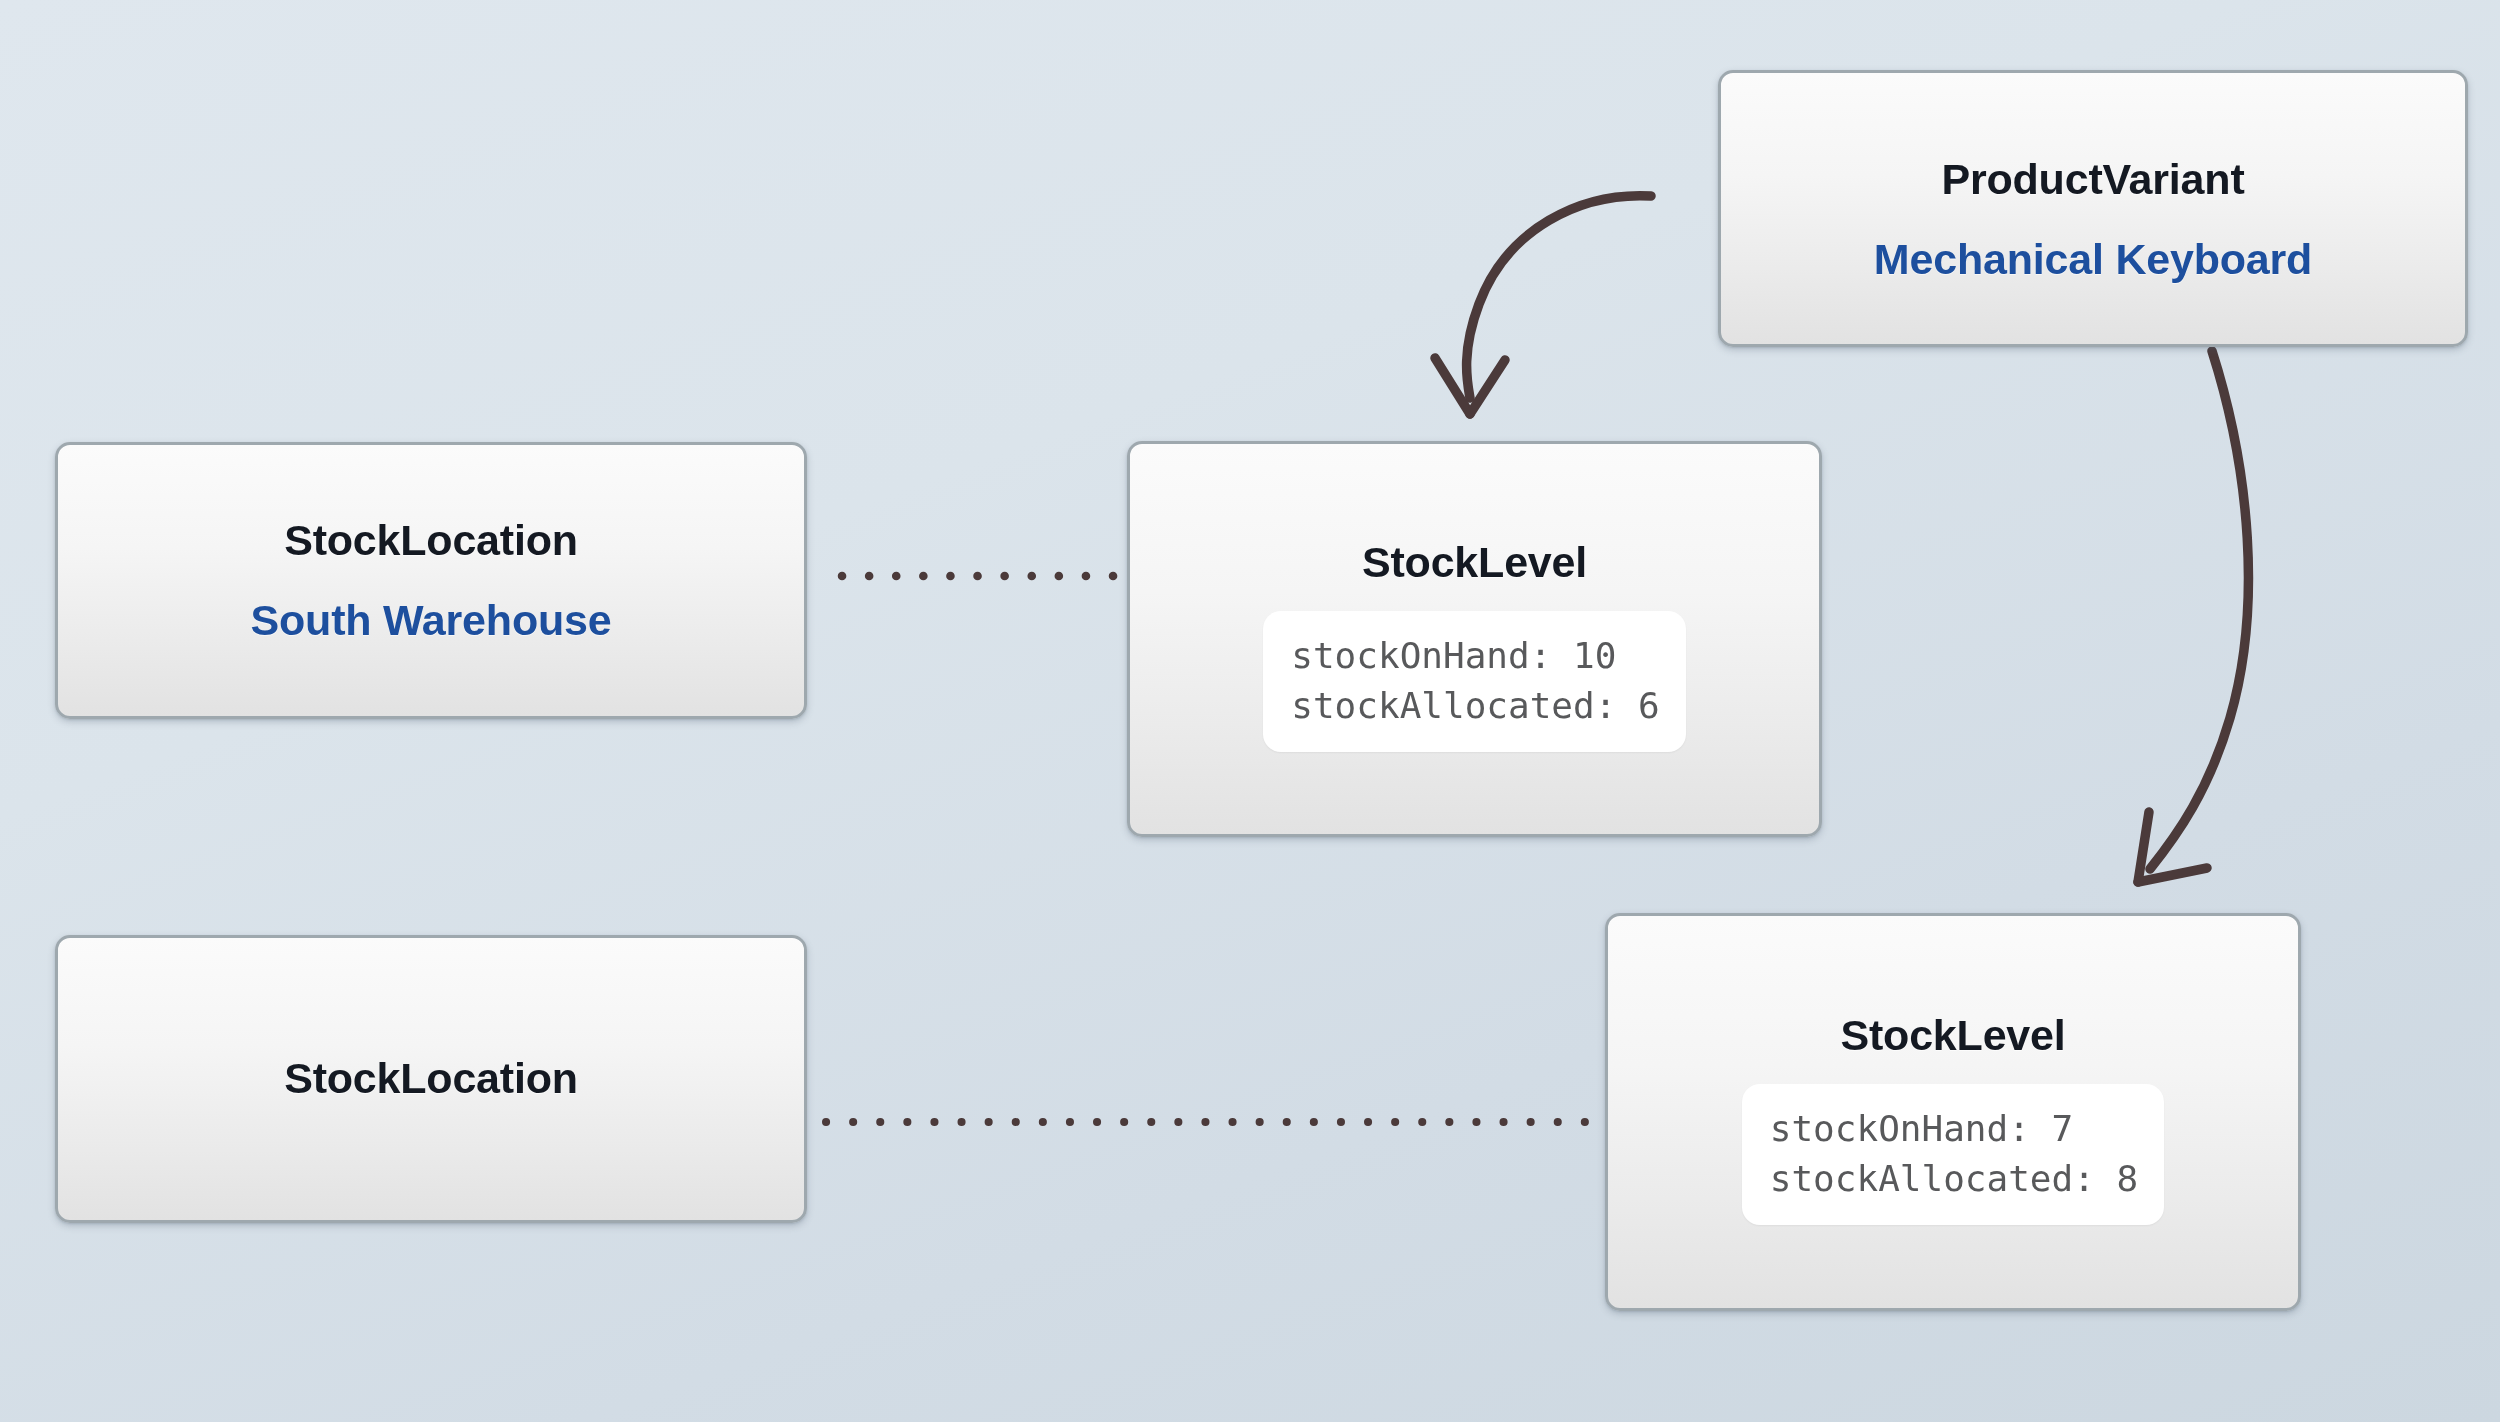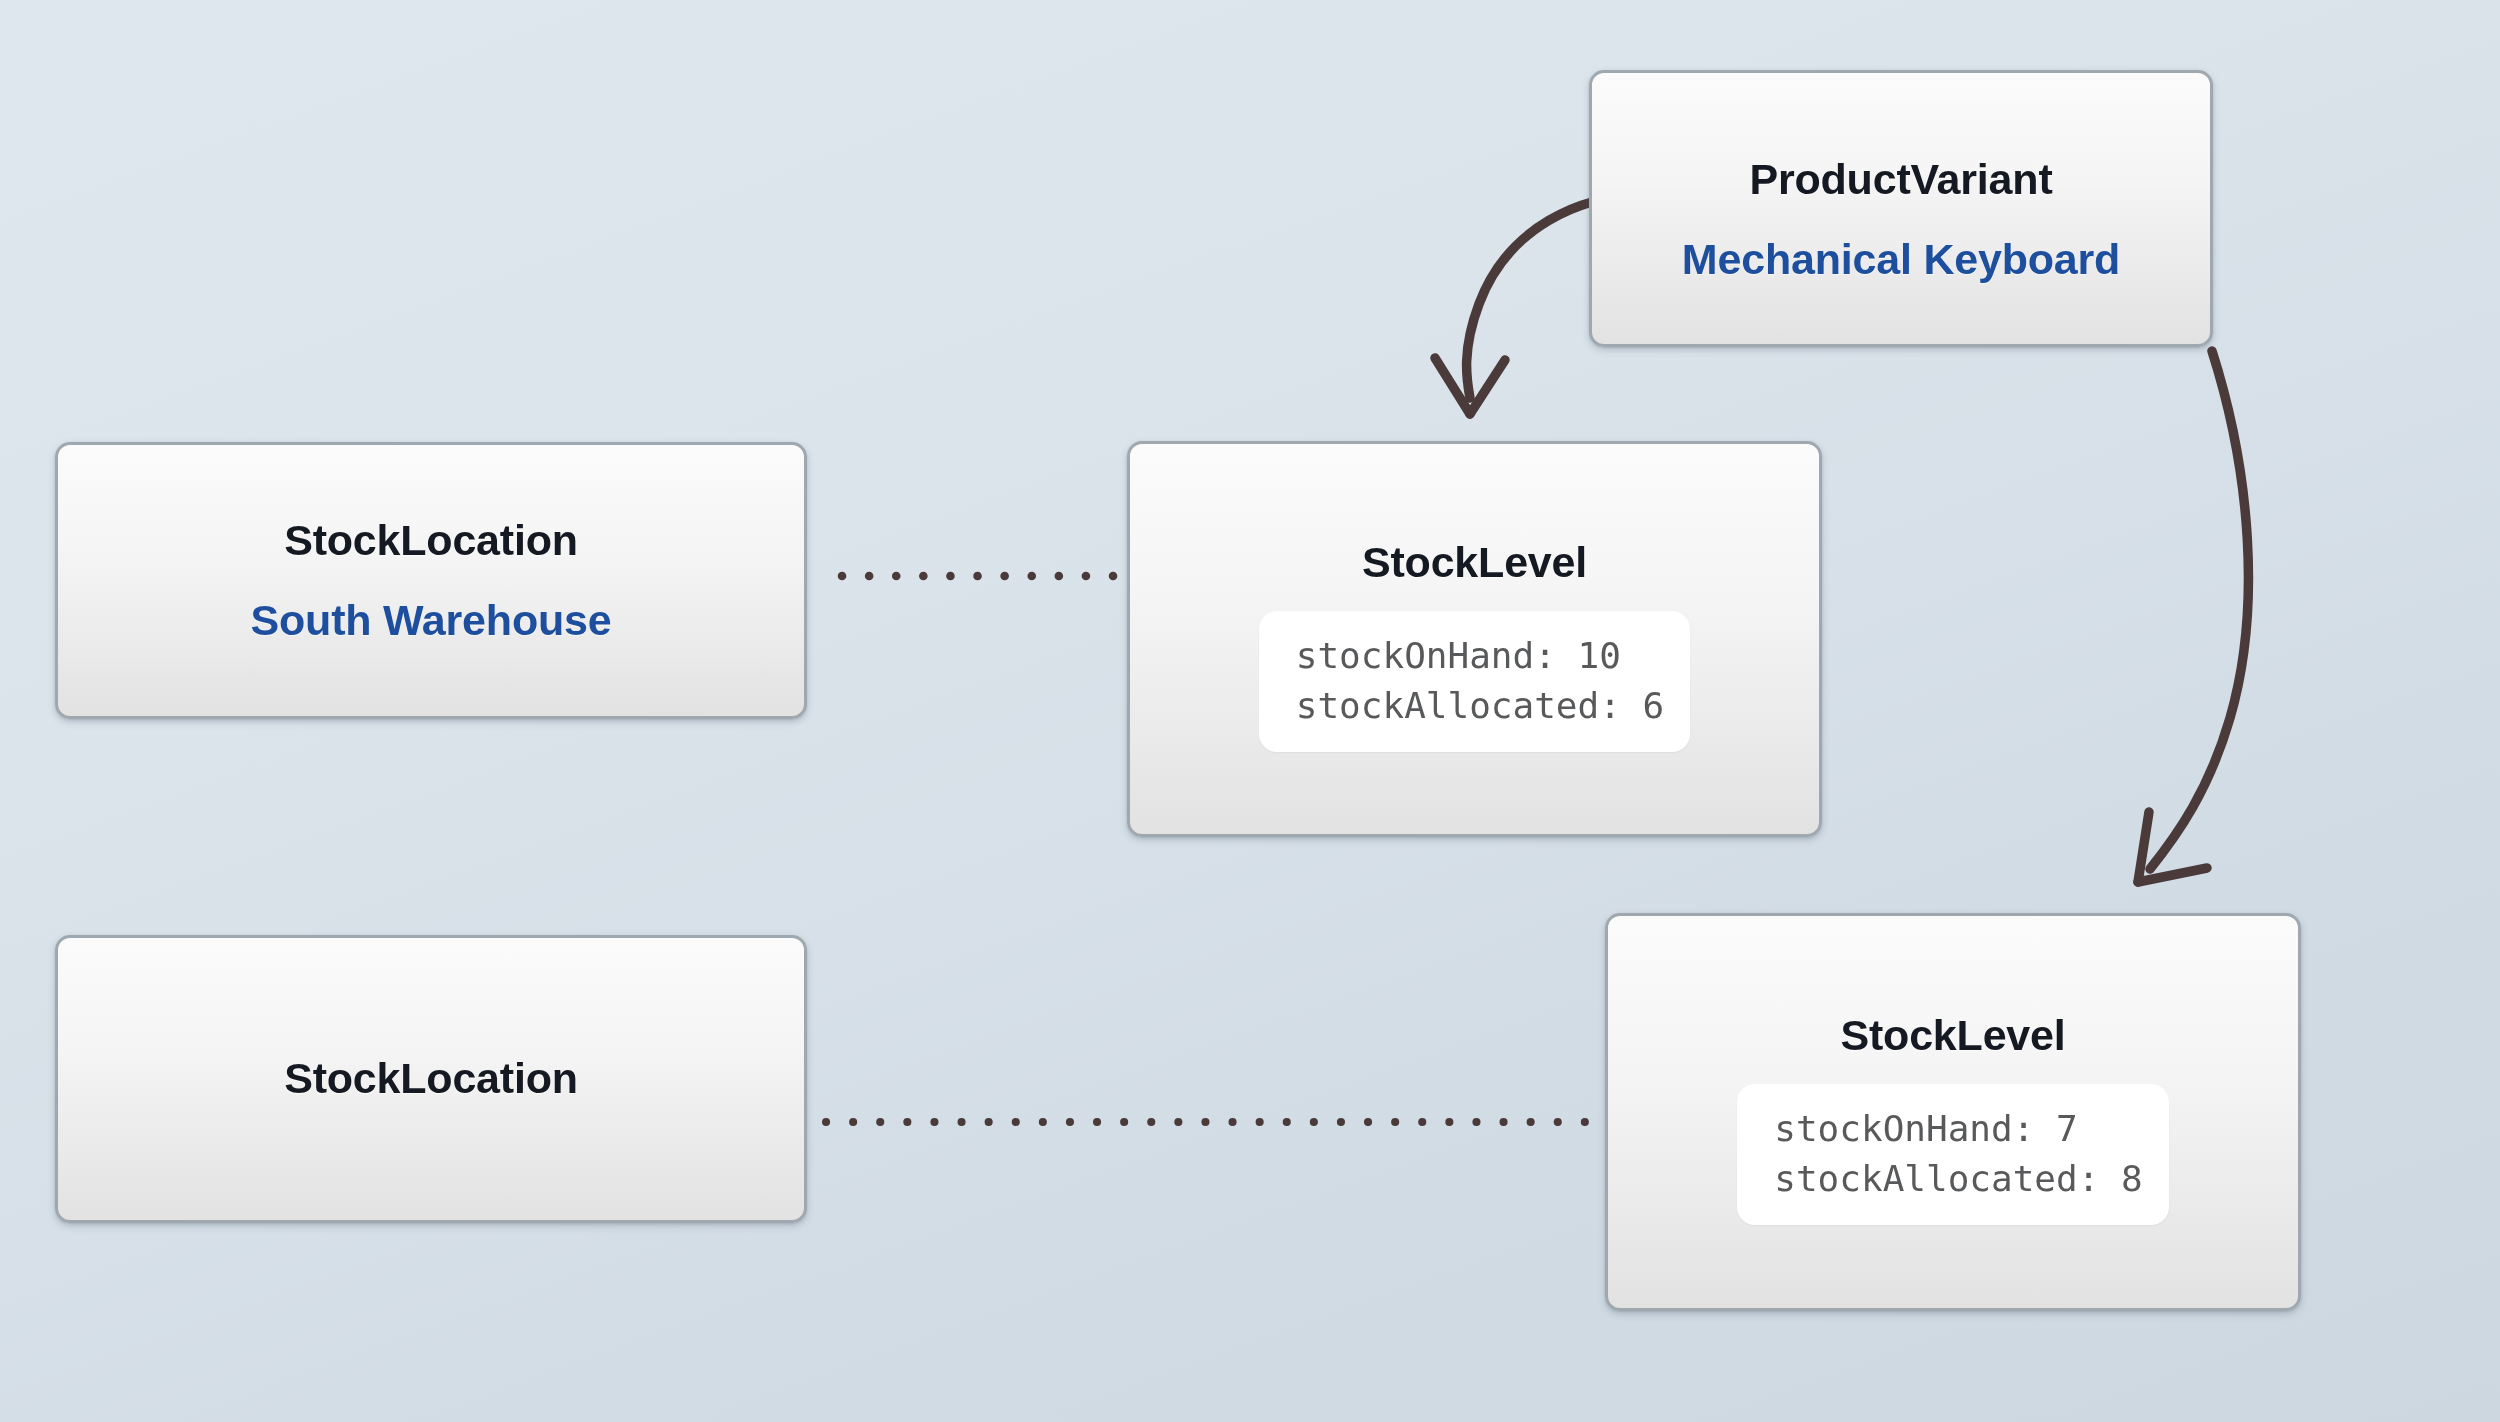--- a/index.html
+++ b/index.html
@@ -63,39 +63,39 @@
     text-shadow: 0 1px 0 rgba(255,255,255,0.6);
   }
 
   
   .node-name.spaced { margin-top: 34px; }
 
   
   .props {
     background: #ffffff;
     border-radius: 18px;
-    padding: 20px 26px 22px 37px;
+    padding: 20px 26px 22px 28px;
     margin-top: 26px;
     display: flex;
     flex-direction: column;
     align-items: flex-start;
     box-shadow: 0 1px 2px rgba(0,0,0,0.05);
   }
   .prop-line {
     font-family: "DejaVu Sans Mono", "Liberation Mono", monospace;
     font-size: 36px;
     color: #58595b;
     line-height: 1.38;
     white-space: pre;
   }
 
   
   #node-product-variant {
-    left: 1589px; top: 70px;
-    width: 624px; height: 277px;
+    left: 1718px; top: 70px;
+    width: 750px; height: 277px;
     padding-top: 22px;
   }
   #node-stock-level-north {
     left: 1127px; top: 441px;
     width: 695px; height: 396px;
     padding-top: 14px;
   }
   #node-stock-location-north {
     left: 55px; top: 442px;
     width: 752px; height: 277px;

